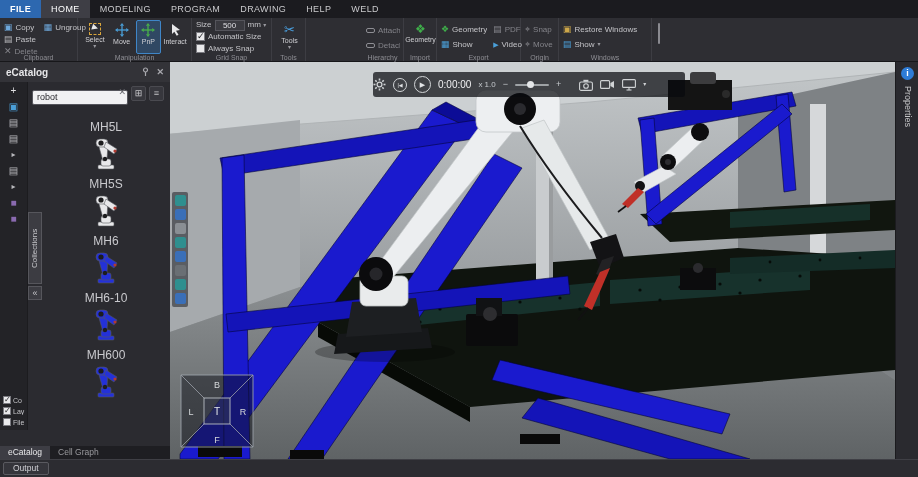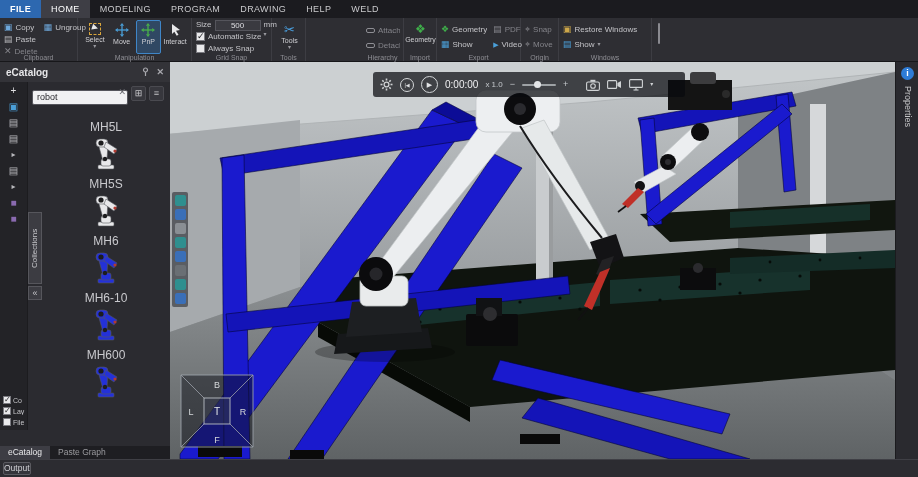--- a/index.html
+++ b/index.html
@@ -24,21 +24,21 @@
   .brow{display:flex;gap:1px}
   .bbtn{width:27px;height:34px;display:flex;flex-direction:column;align-items:center;padding-top:2px;gap:1px;font-size:7px;color:#cfcfd3;border-radius:2px;border:1px solid transparent}
   .bbtn.selected{background:rgba(52,116,180,.38);border:1px solid #3f86c8}
   .blab{font-size:7px;line-height:7px}
   .caret{font-size:6px;color:#9a9aa0;line-height:5px}
   .selicon{width:12px;height:12px;border:1px dashed #d8a53c;position:relative}
   .selicon::after{content:"";position:absolute;left:2px;top:1px;border:3px solid transparent;border-left:6px solid #e8e8ea;transform:rotate(18deg)}
   .cb{width:9px;height:9px;background:#e9e9eb;border:1px solid #7a7a80;display:inline-block;position:relative;flex:none}
   .cb.on::after{content:"✓";position:absolute;top:-2px;left:0;font-size:9px;color:#1b1b1f}
   .grow{display:flex;gap:3px;font-size:8px;color:#c4c4c8;height:12px}
-  .sizebox{width:46px;height:11px;background:#3a3a40;border:1px solid #55555c;color:#dedee2;font-size:8px;text-align:center;line-height:9px;font-family:"Liberation Sans",sans-serif}
+  .sizebox{width:30px;height:11px;background:#3a3a40;border:1px solid #55555c;color:#dedee2;font-size:8px;text-align:center;line-height:9px;font-family:"Liberation Sans",sans-serif}
   .linkicn{width:9px;height:5px;border:1px solid #8e8e94;border-radius:2px;flex:none}
   .winicn{width:12px;height:9px;border:1px solid #8a8a90;border-top:3px solid #8a8a90;border-radius:1px}
 
   
   #left-panel{position:absolute;top:62px;left:0;width:170px;height:384px;background:#2b2b30;z-index:20;overflow:hidden}
   .panel-header{height:20px;display:flex;align-items:center;padding:0 6px;background:#333338;color:#e6e6e8;font-size:10px;font-weight:bold;gap:6px}
   .panel-header .spacer{flex:1}
   .ph-icn{color:#a8a8ae;font-size:9px;cursor:default}
   .cat-strip{position:absolute;left:0;top:20px;bottom:16px;width:28px;background:#232327;border-right:1px solid #1c1c1f;display:flex;flex-direction:column;align-items:center;padding-top:4px;gap:6px}
   .strip-icn{font-size:10px;line-height:10px;color:#b8b8bc}
@@ -58,28 +58,28 @@
   .fcb{width:8px;height:8px;background:#e9e9eb;border:1px solid #7a7a80;position:relative;flex:none}
   .fcb.on::after{content:"✓";position:absolute;top:-2px;left:0;font-size:8px;color:#1b1b1f}
   .cat-footer{position:absolute;left:0;bottom:0;width:100%;height:16px;background:#232327;border-top:1px solid #1c1c1f}
   .cat-count{position:absolute;right:6px;top:3px;font-size:8.5px;color:#c2c2c6}
 
   
   #panel-tabs{position:absolute;top:446px;left:0;width:170px;height:13px;background:#1e1e22;display:flex;z-index:20}
   .ptab{padding:0 8px;font-size:8.5px;line-height:13px;color:#9a9a9e}
   .ptab.active{background:#3d3d44;color:#e9e9eb}
   #statusbar{position:absolute;top:459px;left:0;width:100%;height:18px;background:#2c2c31;border-top:1px solid #3f3f45;z-index:30}
-  #output-btn{position:absolute;left:3px;top:2px;height:13px;line-height:11px;padding:0 0;border:1px solid #5a5a60;background:#35353b;color:#d2d2d6;font-size:8.5px;border-radius:2px}
+  #output-btn{position:absolute;left:3px;top:2px;height:13px;line-height:11px;padding:0 9px;border:1px solid #5a5a60;background:#35353b;color:#d2d2d6;font-size:8.5px;border-radius:2px}
 
   
   #viewport{position:absolute;left:170px;top:62px;width:725px;height:397px;background:#8d9194;z-index:10;overflow:hidden}
   #scene{position:absolute;left:0;top:0;width:100%;height:100%}
   #mini-toolbar{position:absolute;left:2px;top:130px;width:16px;background:rgba(28,30,36,.55);border-radius:2px;padding:3px 2px;display:flex;flex-direction:column;align-items:center;gap:3px;z-index:12}
   .mt-icn{width:11px;height:11px;border-radius:2px}
-  #playback{position:absolute;left:203px;top:10px;width:312px;height:25px;background:rgba(8,10,14,.72);border-radius:3px;display:flex;align-items:center;gap:7px;padding:0 7px;z-index:12}
+  #playback{position:absolute;left:203px;top:10px;width:312px;height:25px;background:rgba(8,10,14,.72);border-radius:3px;display:flex;align-items:center;gap:7px;padding:0 0;z-index:12}
   .circle-btn{width:14px;height:14px;border:1px solid #d3d6d8;border-radius:50%;display:flex;align-items:center;justify-content:center;color:#e2e4e6;font-size:5px;flex:none}
   .circle-btn.big{width:17px;height:17px;font-size:7px}
   #pb-time{font-size:10px;color:#f0f0f2}
   #pb-speed{font-size:8px;color:#c4c8cc}
   .pb-pm{font-size:9px;color:#c4c8cc;line-height:9px}
   .slider{position:relative;width:34px;height:2px;background:#9ea2a5;border-radius:1px;flex:none}
   .slider .handle{position:absolute;left:12px;top:-3px;width:7px;height:7px;border-radius:50%;background:#e4e6e8}
   .pb-gap{width:4px}
   #navcube{position:absolute;left:10px;top:312px;z-index:12}
 
@@ -412,21 +412,21 @@
       <div class="frow">
           <span class="fcb"></span>
           <span>File</span>
         </div>
     </div>
 
   </div>
 
   <div id="panel-tabs">
     <div class="ptab active">eCatalog</div>
-    <div class="ptab">Paste Graph</div>
+    <div class="ptab">Cell Graph</div>
   </div>
 
   <div id="viewport">
     <svg id="scene" viewBox="0 0 725 397" preserveAspectRatio="none">
       <defs>
         <linearGradient id="wallg" x1="0" y1="0" x2="0" y2="1">
             <stop offset="0" stop-color="#c3c7c9"></stop>
             <stop offset="1" stop-color="#93979a"></stop>
           </linearGradient>
         <linearGradient id="floorg" x1="0" y1="0" x2="0" y2="1">

